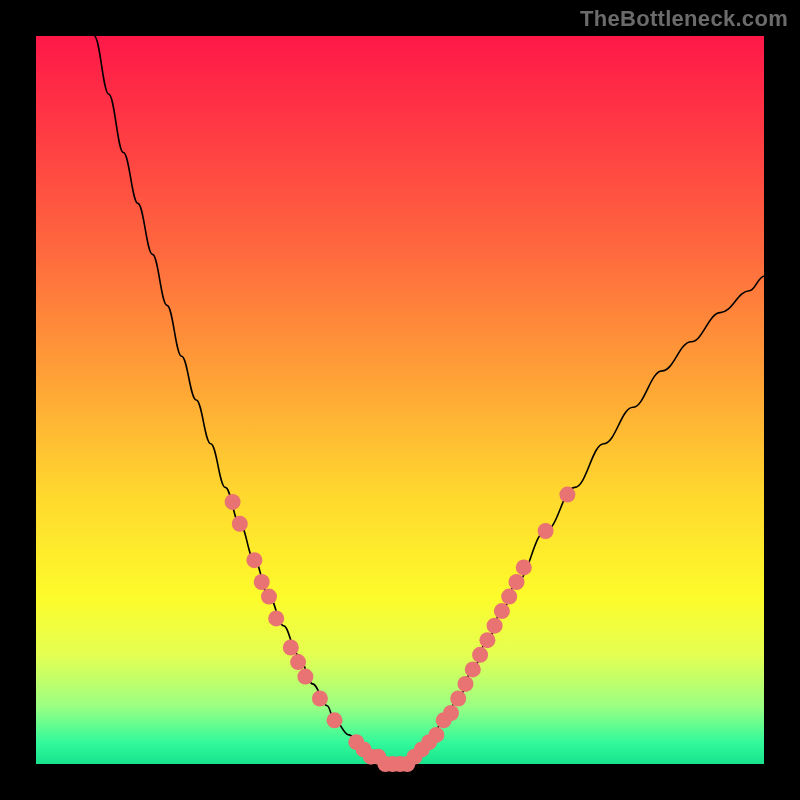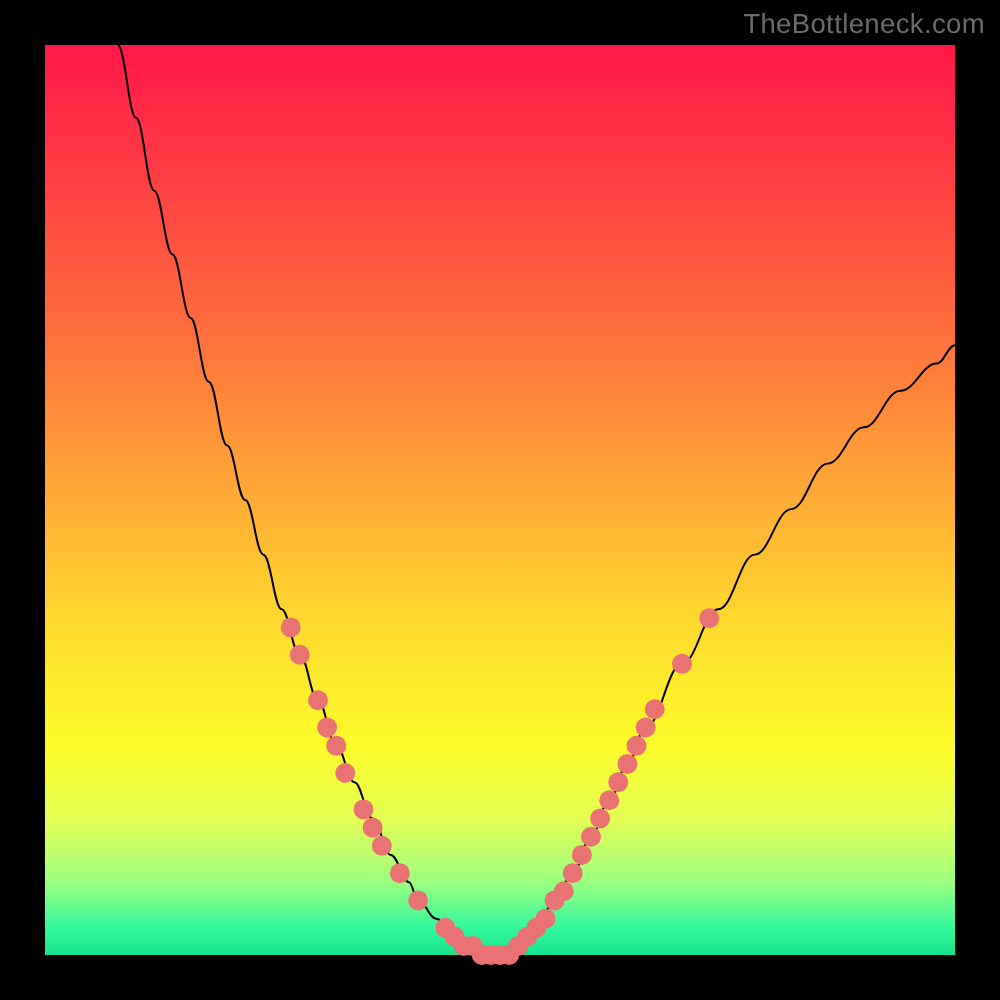--- a/index.html
+++ b/index.html
@@ -18,21 +18,21 @@
     width: 800px;
     height: 800px;
     background: #000;
   }
   .watermark {
     position: absolute;
     top: 6px;
     right: 12px;
     color: #6b6b6b;
     font-size: 22px;
-    font-weight: 400;
+    font-weight: 700;
     letter-spacing: 0.3px;
     z-index: 30;
     margin-left: 40px;
   }
   .plot {
     position: absolute;
     left: 36px;
     top: 36px;
     width: 728px;
     height: 728px;

